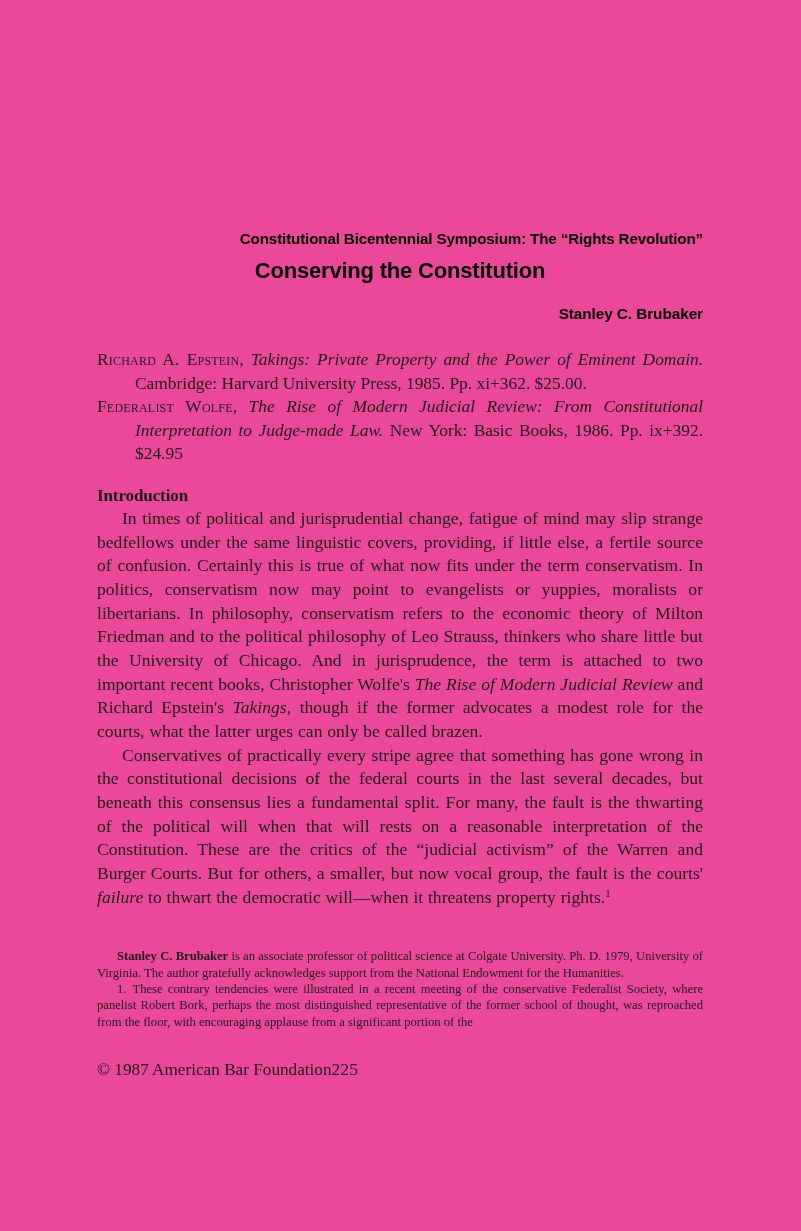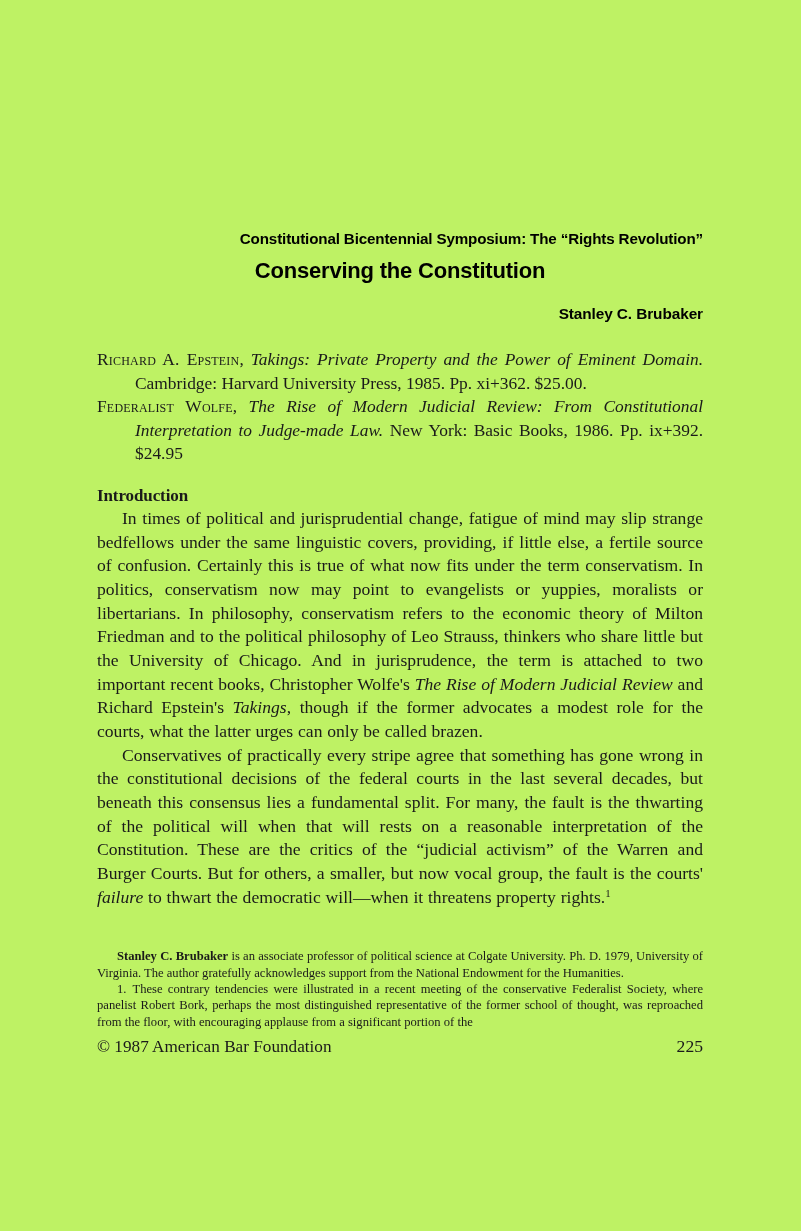--- a/index.html
+++ b/index.html
@@ -13,21 +13,21 @@
     position: relative;
     font-family: "Liberation Serif", "DejaVu Serif", serif;
     color: #1a1a1a;
     overflow: hidden;
   }
   .page {
     position: absolute;
     left: 0; top: 0;
     width: 801px;
     height: 1231px;
-    background: #bef264;
+    background: #ec4899;
   }
   .content {
     position: absolute;
     left: 97px;
     top: 0;
     width: 606px;
   }
 
   
   .symposium-line {
@@ -118,24 +118,24 @@
     text-indent: 20px;
   }
   .footnote.bio { text-indent: 20px; }
   .fn-num { margin-right: 6px; }
   .footnotes b { font-weight: bold; }
 
   
   .footer {
     position: absolute;
     left: 97px;
-    top: 1036px;
+    top: 1059px;
     width: 606px;
     display: flex;
-    justify-content: space-between;
+    justify-content: flex-start;
     align-items: baseline;
     font-size: 17.2px;
   }
   .footer .copy { white-space: nowrap; }
   .footer .pageno { font-size: 17.6px; }
 </style>
 </head>
 <body>
 
 <div class="page">

